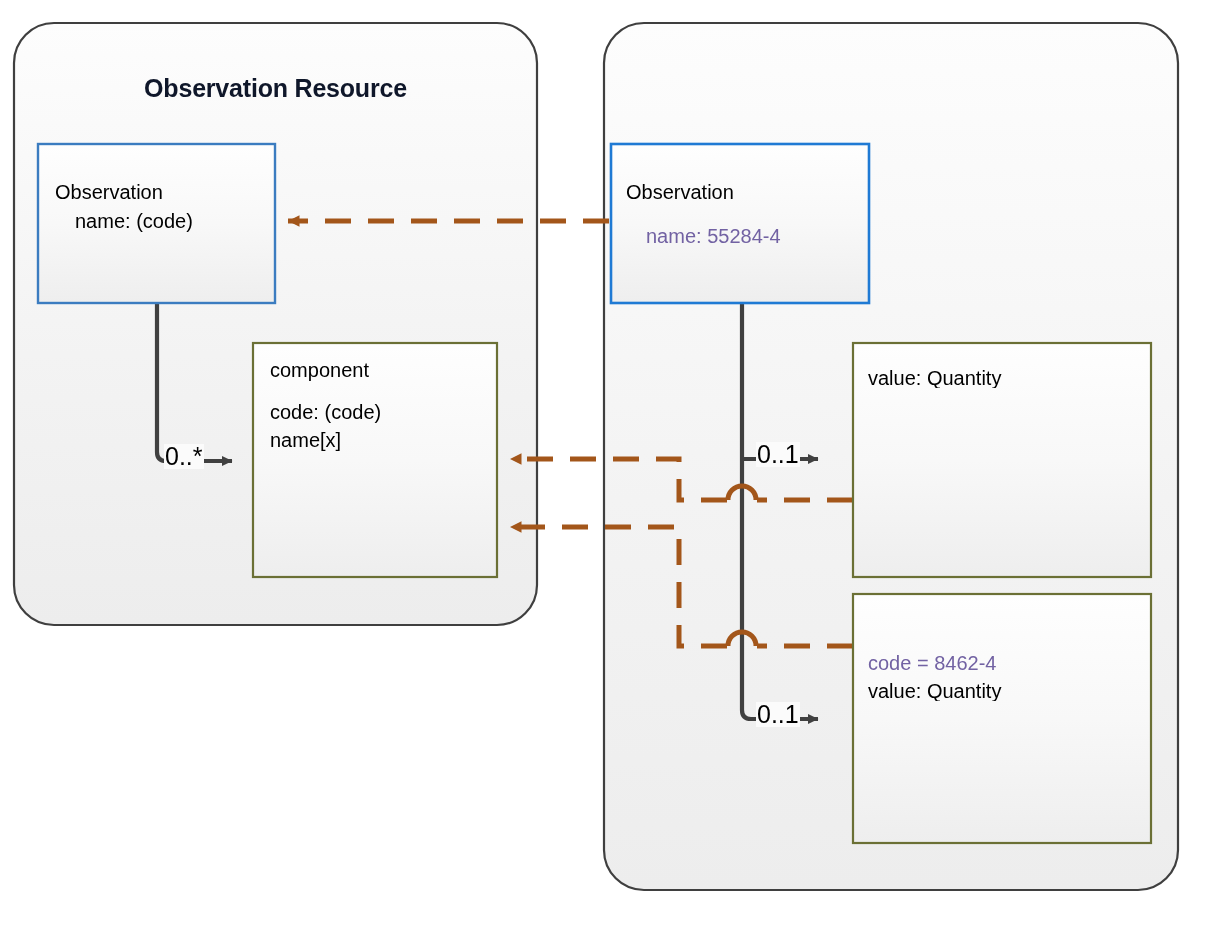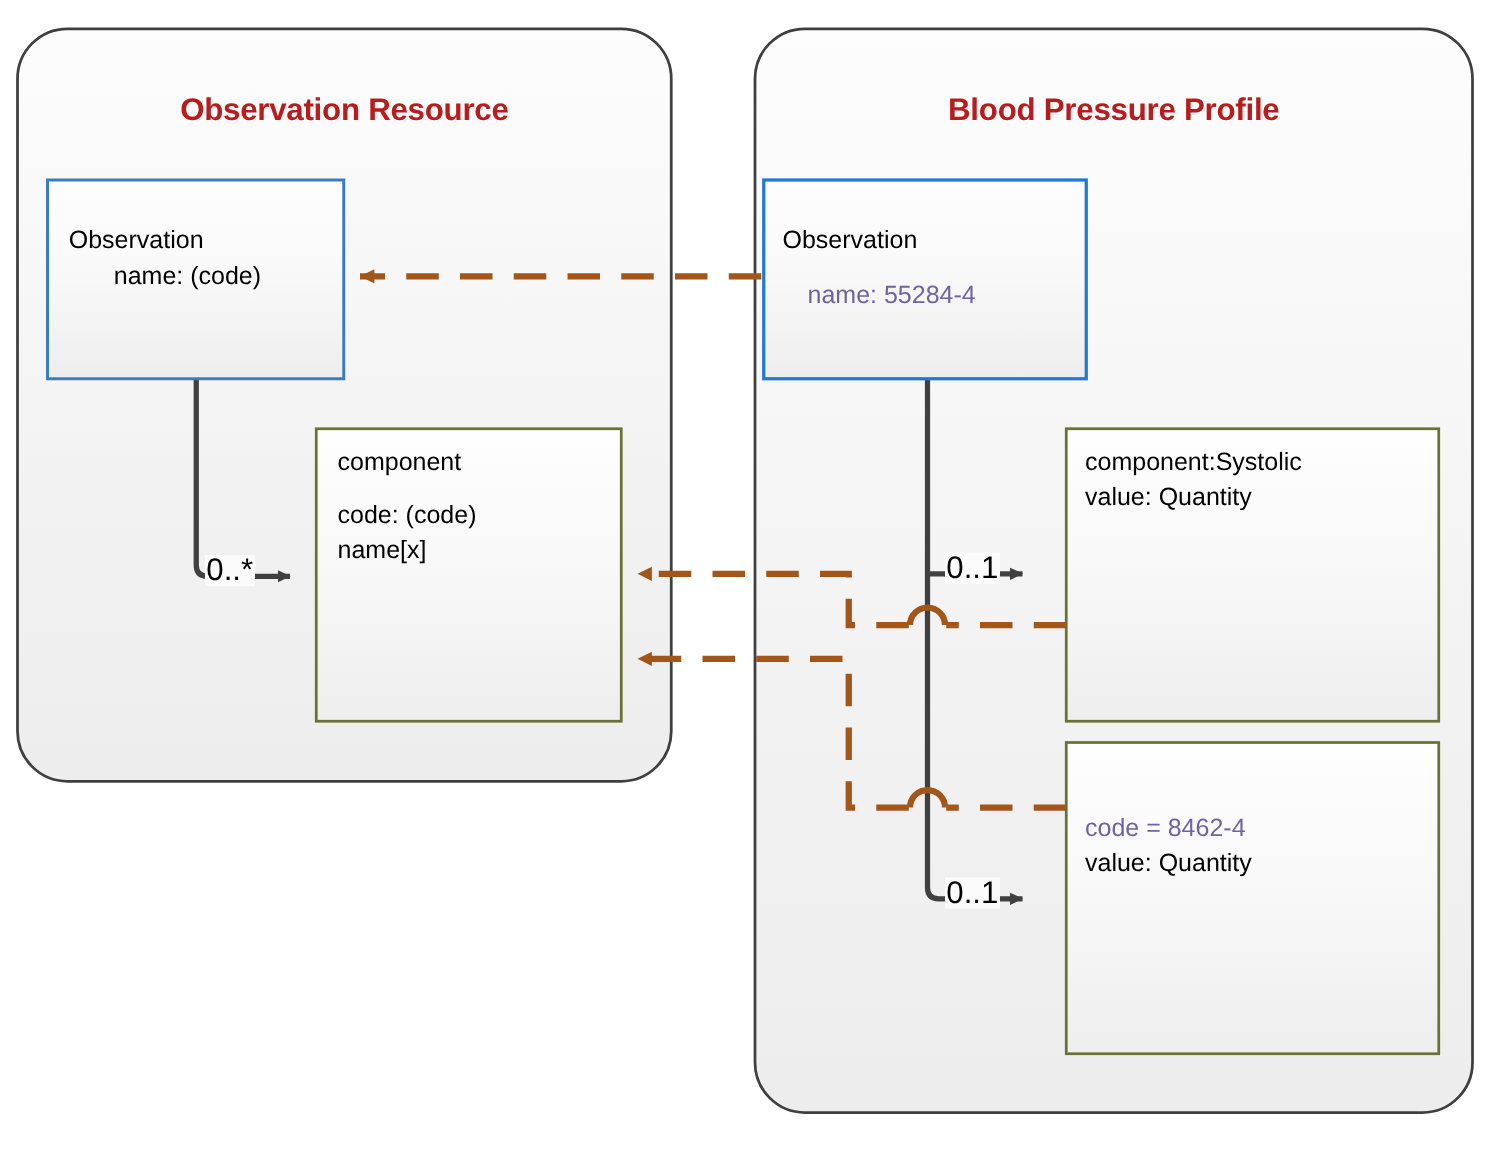--- a/index.html
+++ b/index.html
@@ -21,21 +21,21 @@
     position: absolute;
     left: 0;
     top: 0;
     width: 1209px;
     height: 930px;
   }
   .pkg-title {
     position: absolute;
     font-weight: bold;
     font-size: 25px;
-    color: #b91c1c;
+    color: #0f172a;
     text-align: center;
     letter-spacing: -0.2px;
     white-space: nowrap;
   }
   .cls-box-label {
     position: absolute;
     font-size: 20px;
     color: #000000;
     white-space: nowrap;
     line-height: 1.0;
@@ -104,40 +104,38 @@
     <path d="M727,646 L679,646 L679,527 L510,527" fill="none" stroke="#a3561a" stroke-width="5" stroke-dasharray="26,17" marker-end="url(#brownArrowL)"></path>
 
     <rect x="38" y="144" width="237" height="159" fill="url(#boxGrad)" stroke="#3b7cc0" stroke-width="2.4"></rect>
     <rect x="253" y="343" width="244" height="234" fill="url(#boxGrad)" stroke="#6b7035" stroke-width="2.2"></rect>
     <rect x="611" y="144" width="258" height="159" fill="url(#boxGrad)" stroke="#1f7ad4" stroke-width="2.6"></rect>
     <rect x="853" y="343" width="298" height="234" fill="url(#boxGrad)" stroke="#6b7035" stroke-width="2.2"></rect>
     <rect x="853" y="594" width="298" height="249" fill="url(#boxGrad)" stroke="#6b7035" stroke-width="2.2"></rect>
   </svg>
 
   <div class="pkg-title" style="left:14px; top:74px; width:523px;">Observation Resource</div>
-  <div class="pkg-title" style="left:604px; top:74px; width:574px;">Blood Pressure Profile</div>
 
   <div class="cls-box-label" style="left:55px; top:182px;">
     <div class="cls-line blackline">Observation</div>
-    <div class="cls-line blackline" style="margin-left:36px; margin-top:9px;">name: (code)</div>
+    <div class="cls-line blackline" style="margin-left:20px; margin-top:9px;">name: (code)</div>
   </div>
 
   <div class="cls-box-label" style="left:270px; top:360px;">
     <div class="cls-line blackline">component</div>
     <div class="cls-line blackline" style="margin-top:22px;">code: (code)</div>
     <div class="cls-line blackline" style="margin-top:8px;">name[x]</div>
   </div>
 
   <div class="cls-box-label" style="left:626px; top:182px;">
     <div class="cls-line blackline">Observation</div>
     <div class="cls-line purple" style="margin-left:20px; margin-top:24px;">name: 55284-4</div>
   </div>
 
   <div class="cls-box-label" style="left:868px; top:360px; width:296px; overflow:hidden;">
-    <div class="cls-line blackline">component:Systolic</div>
     <div class="cls-line blackline" style="margin-top:8px;">value: Quantity</div>
   </div>
 
   <div class="cls-box-label" style="left:868px; top:612px; width:294px; overflow:hidden;">
     <div class="cls-line purple" style="margin-top:41px;">code = 8462-4</div>
     <div class="cls-line blackline" style="margin-top:8px;">value: Quantity</div>
   </div>
 
   <div class="mult-label" style="left:164px; top:444px;">0..*</div>
   <div class="mult-label" style="left:756px; top:442px;">0..1</div>

